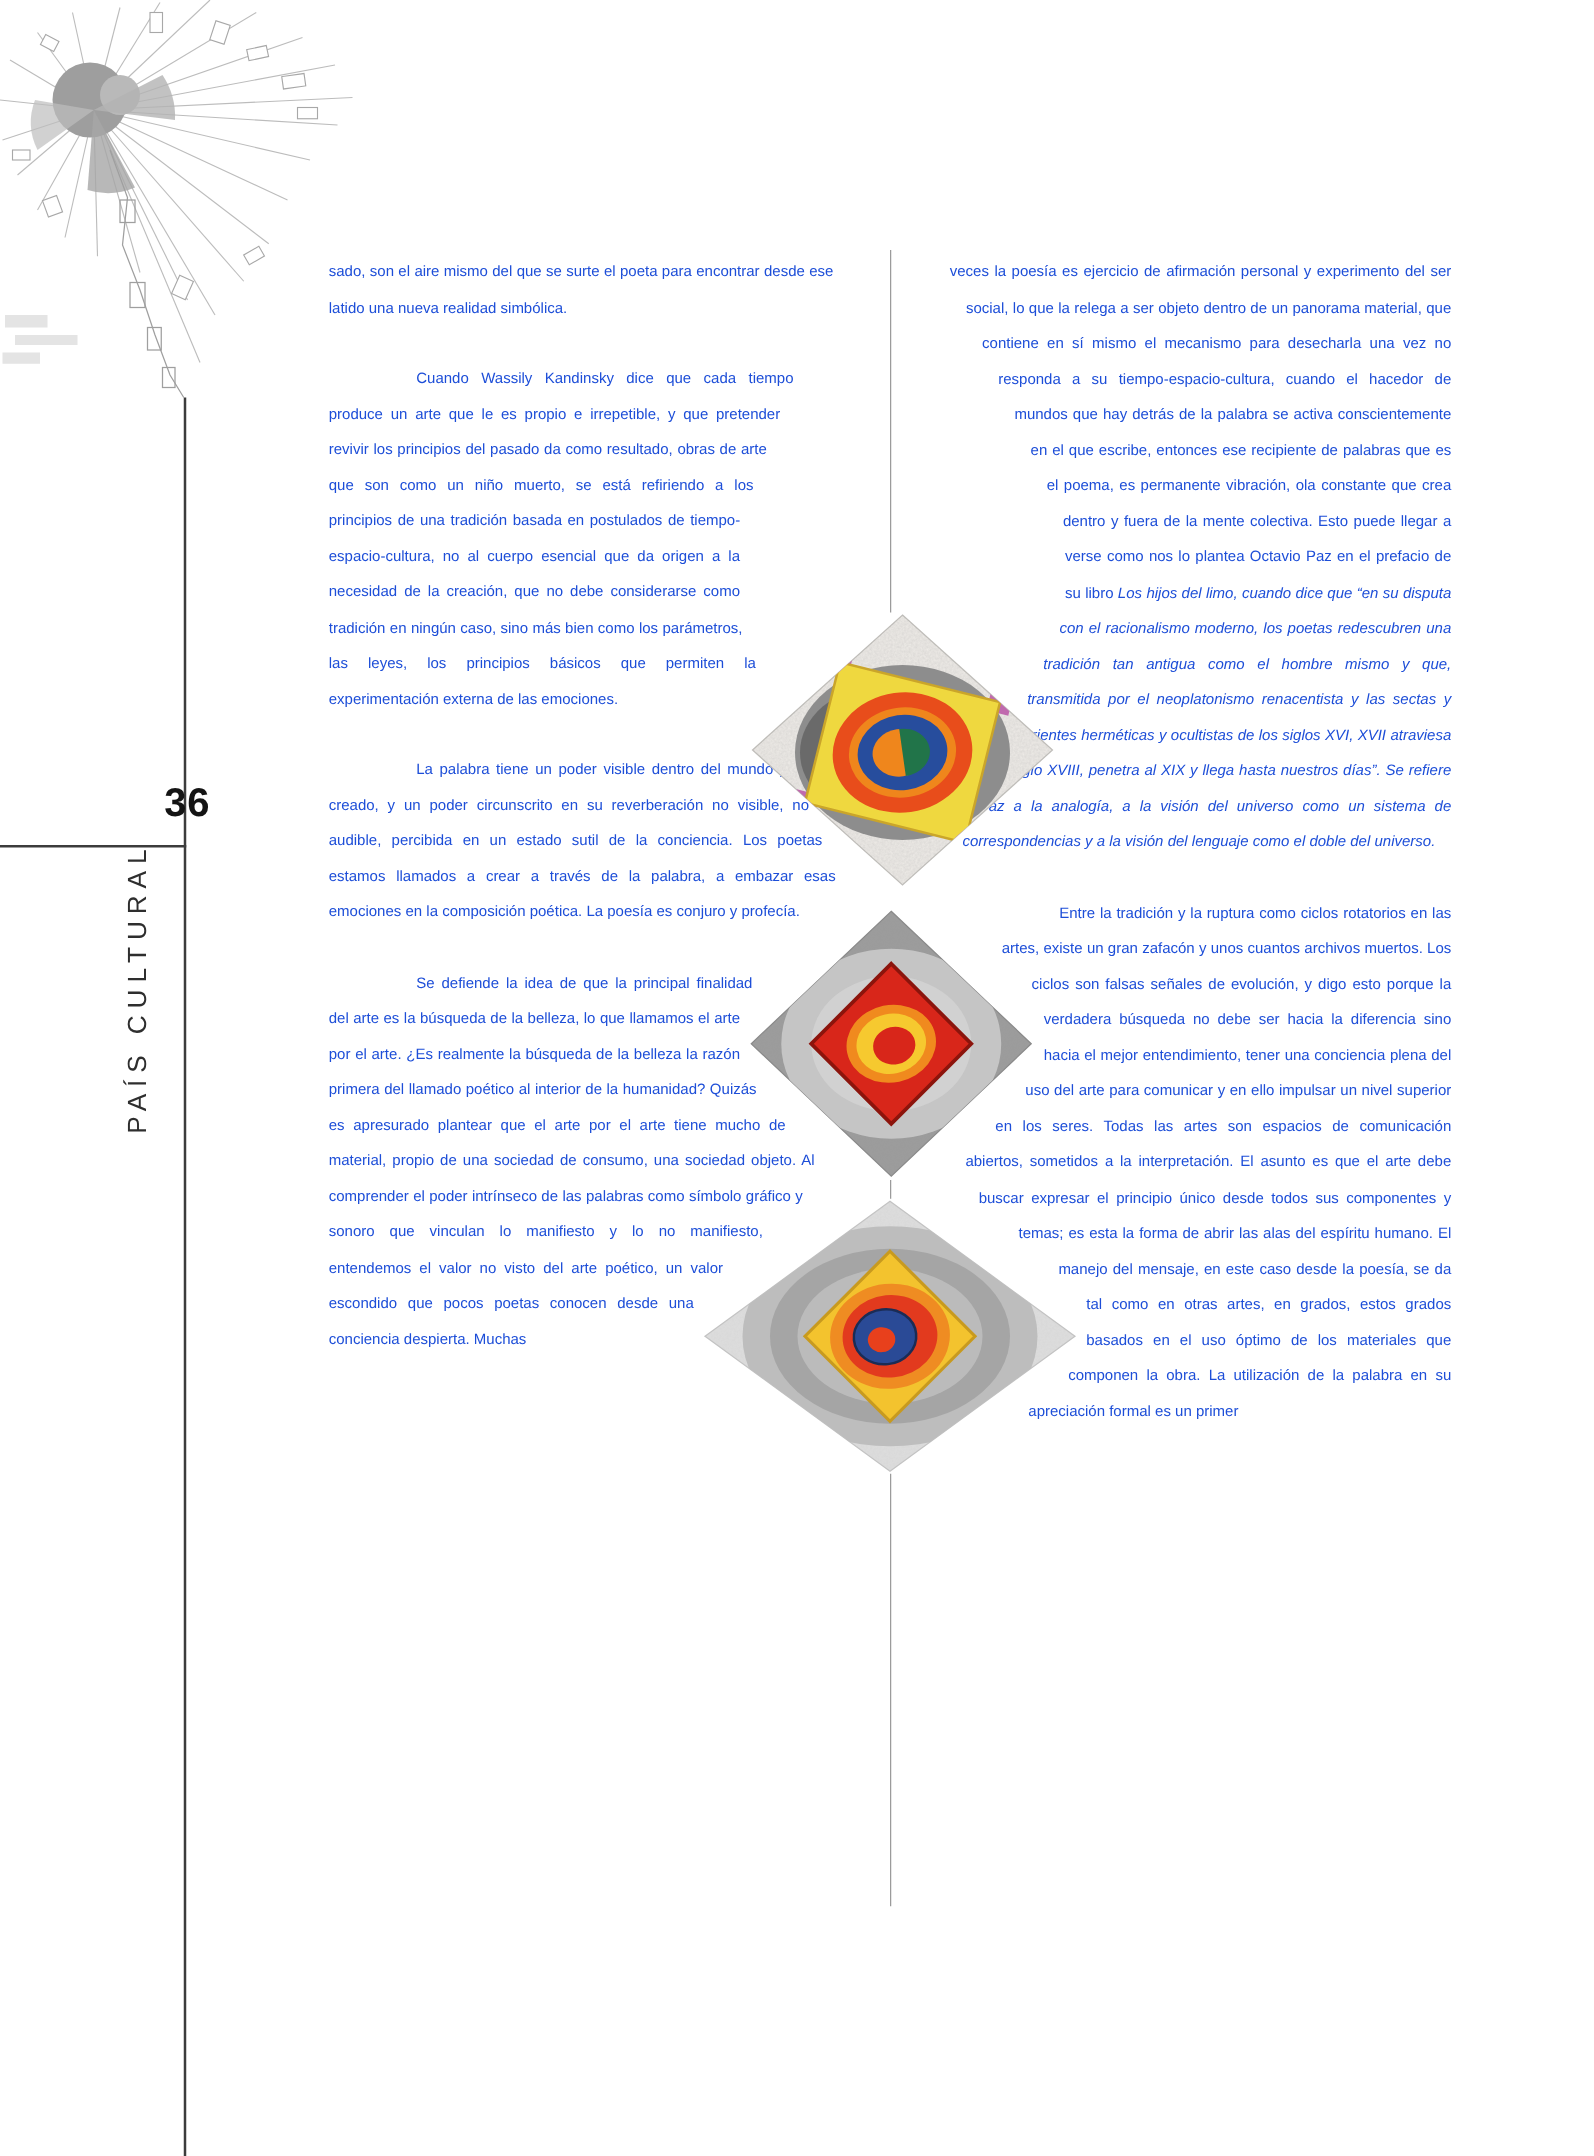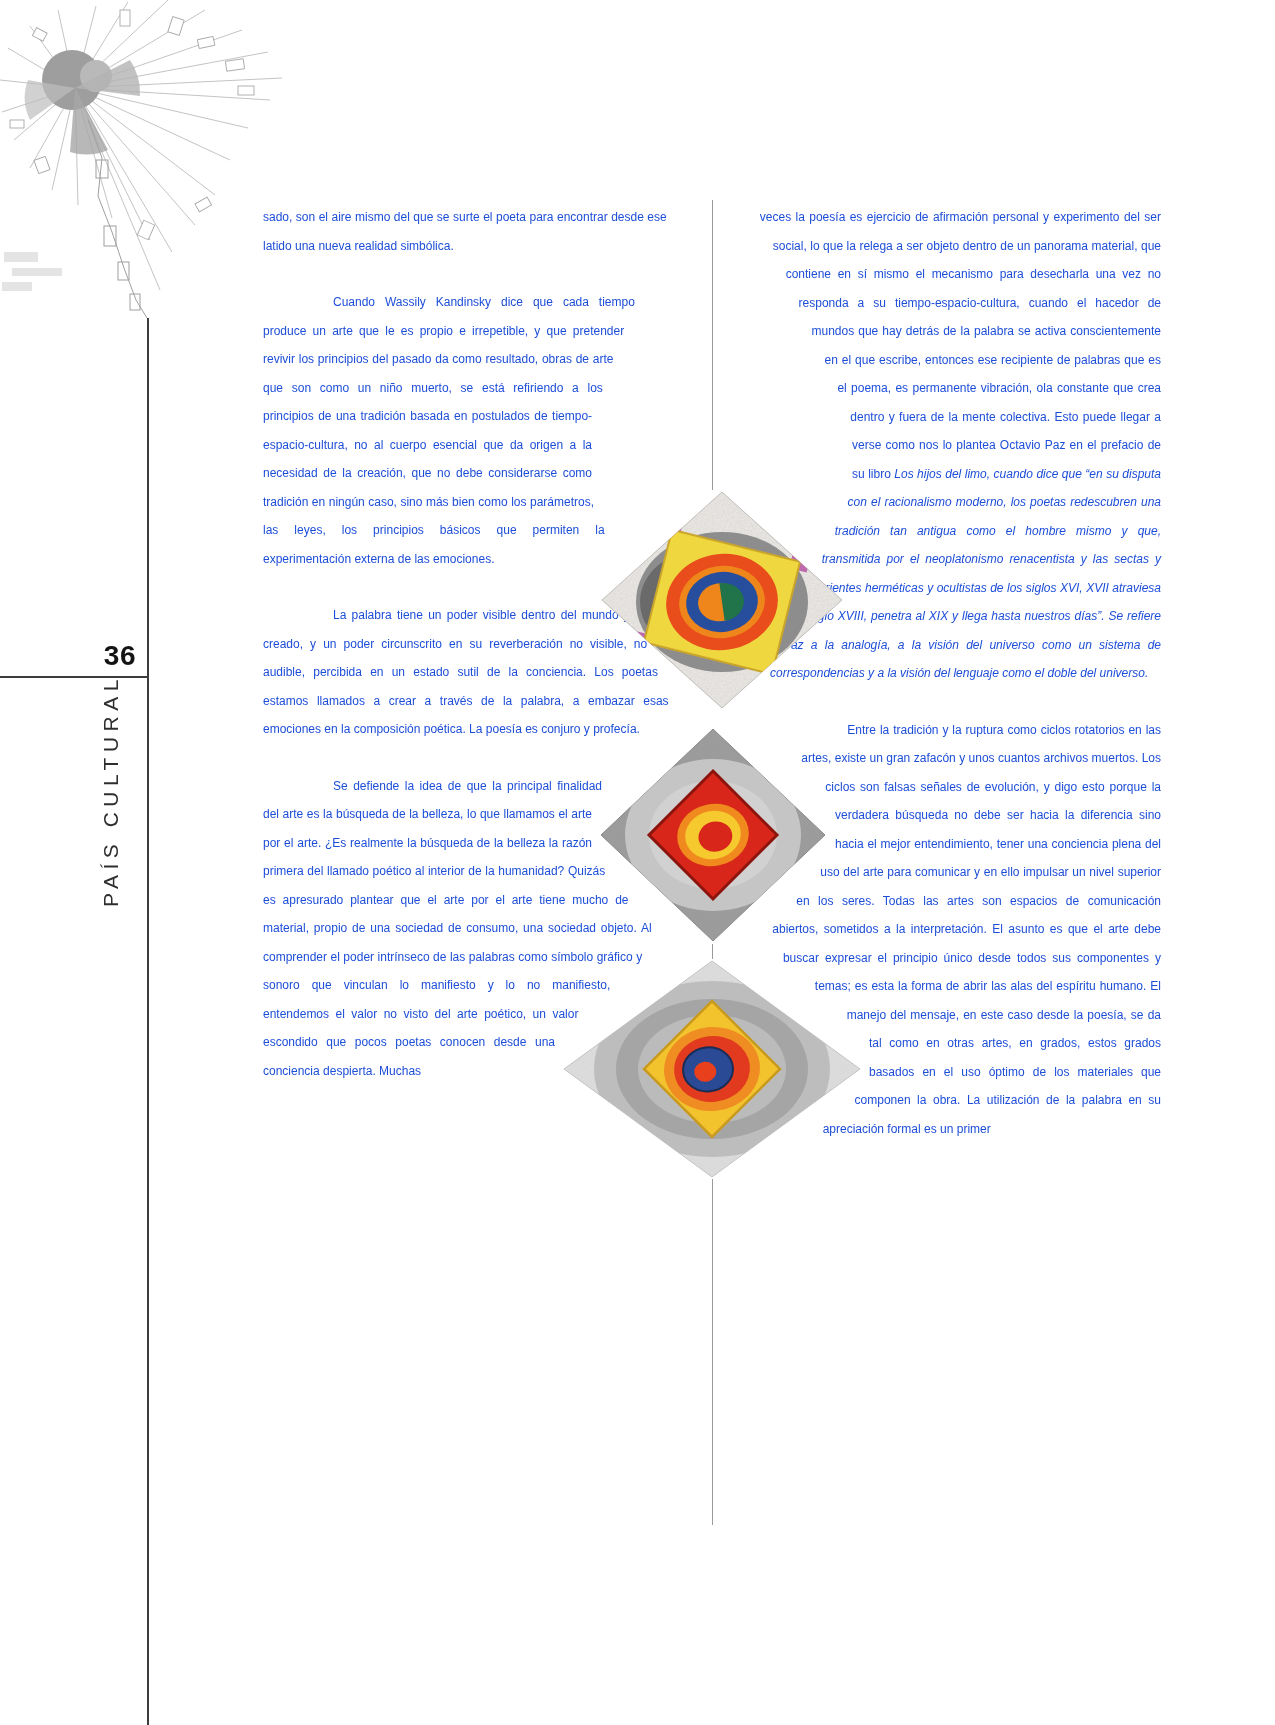--- a/index.html
+++ b/index.html
@@ -2,22 +2,22 @@
 <html lang="es"><head>
 <meta charset="utf-8">
 <style>
   html,body{margin:0;padding:0;background:#ffffff;}
   .page{position:relative;width:1275px;height:1725px;background:#ffffff;overflow:hidden;
         font-family:"Liberation Sans",sans-serif;color:#2b2b2b;}
 
   
   .vline{position:absolute;left:147px;top:318px;width:2px;height:1407px;background:#3c3c3c;}
   .hline{position:absolute;left:0;top:676px;width:149px;height:2px;background:#3c3c3c;}
-  .pagenum{position:absolute;left:0;top:642px;width:136px;text-align:right;
-           font-size:28px;font-weight:bold;color:#141414;letter-spacing:.5px;line-height:1;}
+  .pagenum{position:absolute;left:0;top:626px;width:136px;text-align:right;
+           font-size:32px;font-weight:bold;color:#141414;letter-spacing:.5px;line-height:1;padding-left:32px;}
   .vlabel{position:absolute;left:100px;top:907px;transform:rotate(-90deg);transform-origin:0 0;
           font-size:21px;letter-spacing:5.5px;color:#2e2e2e;white-space:nowrap;line-height:1;}
 
   
   .col{position:absolute;top:203px;width:424px;text-align:justify;
        font-size:12px;line-height:28.5px;color:#1d4ed8;hyphens:auto;}
   .col-left{left:263px;}
   .col-right{left:737px;}
   .col p{margin:0 0 28px 0;}
   .indent{text-indent:70px;}

